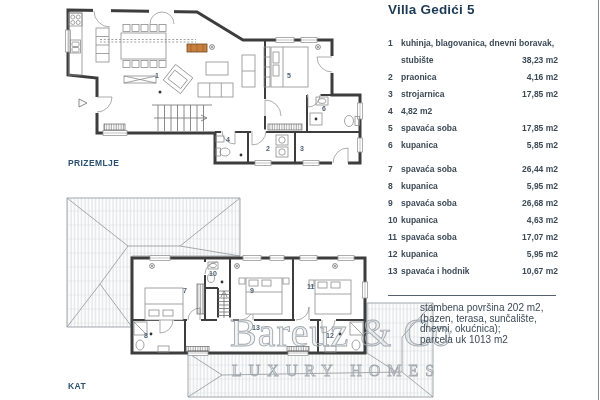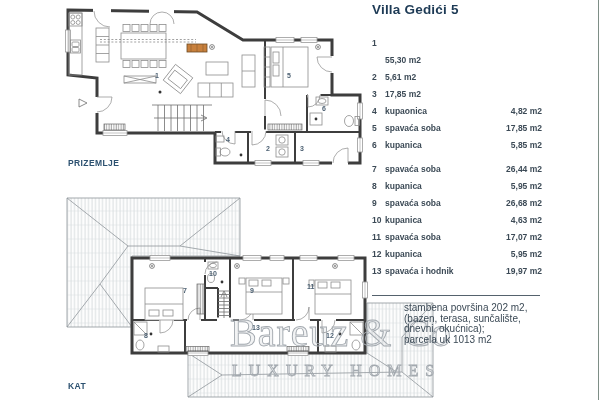--- a/index.html
+++ b/index.html
@@ -1,20 +1,20 @@
 <!DOCTYPE html>
 <html><head>
 <meta charset="utf-8">
 <style>
   html,body{margin:0;padding:0;background:#fff;}
   #canvas{position:relative;width:600px;height:400px;background:#ffffff;overflow:hidden;
           font-family:"Liberation Sans",sans-serif;}
   #plan-svg{position:absolute;left:0;top:0;}
   
-  #info{position:absolute;left:372px;top:0;width:170px;}
+  #info{position:absolute;left:388px;top:0;width:170px;}
   .ptitle{font-size:13.5px;font-weight:700;color:#1d3a55;letter-spacing:.2px;padding-top:2px;}
   #legend{margin-top:21px;}
   .lrow{display:flex;align-items:baseline;height:17px;font-size:8.5px;font-weight:700;color:#3c4a56;}
   .ln{width:13px;flex:none;}
   .ll{flex:1;white-space:nowrap;overflow:hidden;}
   .lv{text-align:right;white-space:nowrap;flex:none;}
   .block2{margin-top:7px;}
   .sep{border:0;border-top:1px solid #55626d;margin:12px 0 7px 0;width:168px;}
   .sum div{font-size:10px;line-height:10.5px;color:#3c4a56;font-weight:400;margin-left:32px;}
   .vline{position:absolute;right:1px;top:0;width:1px;height:400px;background:#7e8e86;}
@@ -342,36 +342,39 @@
       </g>
     </g>
   </svg>
 
   <div id="info">
     <div class="ptitle">Villa Gedići 5</div>
 
     <div id="legend">
       <div class="lrow">
         <span class="ln">1</span>
+        <span class="ll">kuhinja, blagovanica, dnevni boravak,</span>
       </div>
       <div class="lrow">
         <span class="ln"></span>
-        <span class="lv">55,30 m2</span>
+        <span class="ll">stubište</span>
+        <span class="lv">38,23 m2</span>
       </div>
       <div class="lrow">
         <span class="ln">2</span>
-        <span class="lv">5,61 m2</span>
+        <span class="ll">praonica</span>
+        <span class="lv">4,16 m2</span>
       </div>
       <div class="lrow">
         <span class="ln">3</span>
+        <span class="ll">strojarnica</span>
         <span class="lv">17,85 m2</span>
       </div>
       <div class="lrow">
         <span class="ln">4</span>
-        <span class="ll">kupaonica</span>
         <span class="lv">4,82 m2</span>
       </div>
       <div class="lrow">
         <span class="ln">5</span>
         <span class="ll">spavaća soba</span>
         <span class="lv">17,85 m2</span>
       </div>
       <div class="lrow">
         <span class="ln">6</span>
         <span class="ll">kupanica</span>
@@ -405,21 +408,21 @@
           <span class="lv">17,07 m2</span>
         </div>
         <div class="lrow">
           <span class="ln">12</span>
           <span class="ll">kupanica</span>
           <span class="lv">5,95 m2</span>
         </div>
         <div class="lrow">
           <span class="ln">13</span>
           <span class="ll">spavaća i hodnik</span>
-          <span class="lv">19,97 m2</span>
+          <span class="lv">10,67 m2</span>
         </div>
       </div>
     </div>
 
     <hr class="sep">
 
     <div class="sum">
       <div>stambena površina 202 m2,</div>
       <div>(bazen, terasa, sunčalište, dnevni, okućnica);</div>
       <div>parcela uk 1013 m2</div>

